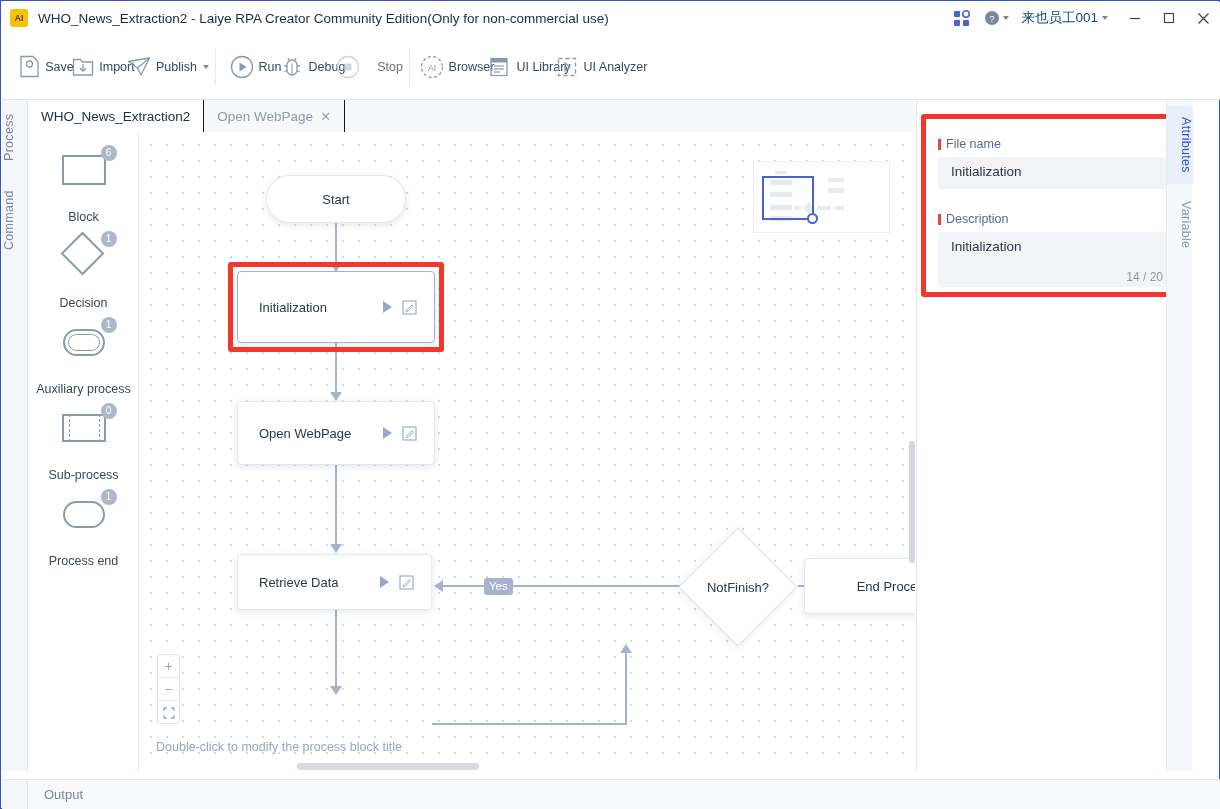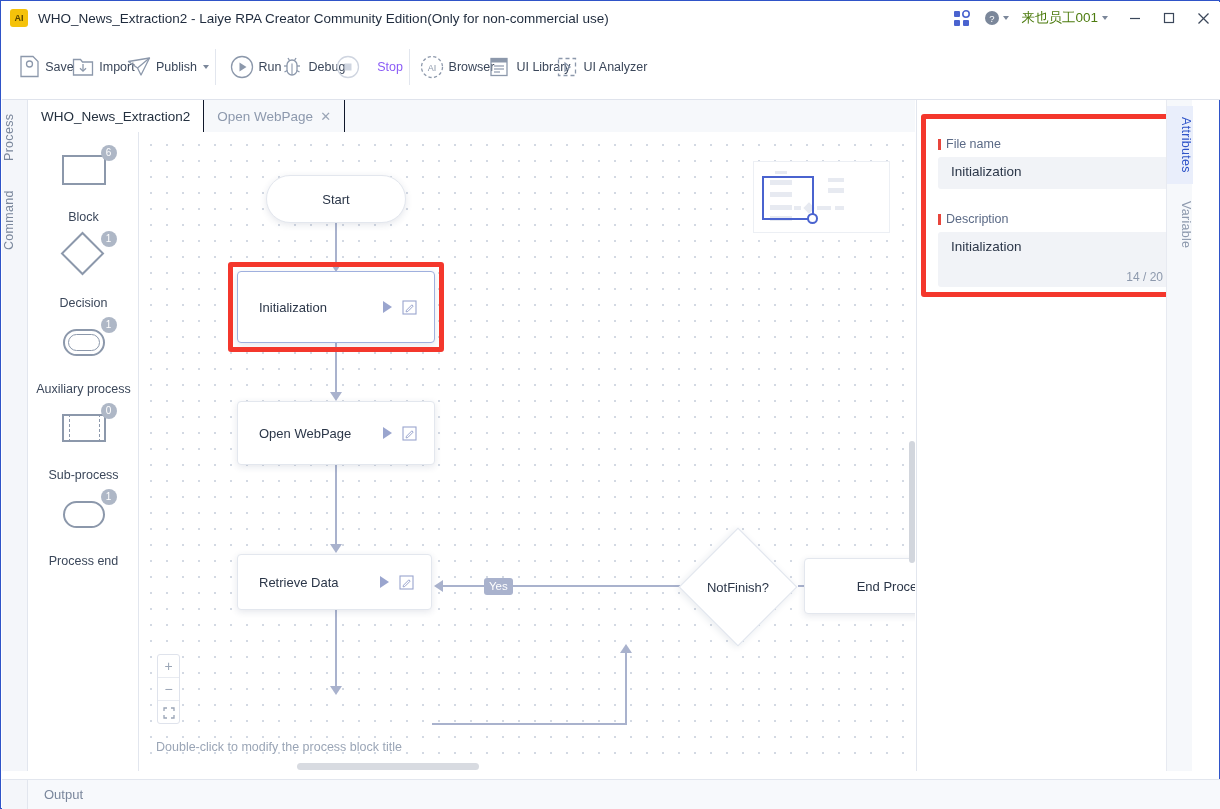--- a/index.html
+++ b/index.html
@@ -40,21 +40,21 @@
   #titlebar-right {
     margin-left: auto; display: flex; align-items: center; height: 32px;
   }
   .tb-btn {
     height: 32px; display: flex; align-items: center; justify-content: center;
     color: #5b6a86; cursor: default;
   }
   #grid-icon { width: 34px; }
   #help-group { display: flex; align-items: center; gap: 3px; padding: 0 6px; }
   #user-group { display: flex; align-items: center; gap: 4px; padding: 0 10px 0 6px; }
-  #user-name { font-size: 13.5px; color: #4d7c0f; }
+  #user-name { font-size: 13.5px; color: #0c4a6e; }
   .caret {
     width: 0; height: 0; border-left: 3.5px solid transparent;
     border-right: 3.5px solid transparent; border-top: 4px solid #7b879a;
   }
   .win-btn {
     width: 34px; height: 32px; display: flex; align-items: center;
     justify-content: center; color: #3b475a;
   }
 
   
@@ -66,21 +66,21 @@
     display: flex; align-items: center;
   }
   .tool {
     width: 57px; height: 62px;
     display: flex; flex-direction: row; align-items: center;
     justify-content: center; gap: 5px;
     cursor: default; position: relative;
   }
   .tool .ic { height: 26px; display: flex; align-items: center; justify-content: center; }
   .tool .lb { font-size: 12.5px; color: #3b475a; white-space: nowrap; }
-  .tool.disabled .lb { color: #8b5cf6; margin-left: 12px; }
+  .tool.disabled .lb { color: #737373; margin-left: 12px; }
   .tool.wide { width: 72px; }
   .toolsep {
     width: 1px; height: 36px; background: #e2e6ee; margin: 0 11px;
   }
   #tool-save { margin-left: 16px; }
 
   
   #left-rail {
     position: absolute; left: 1px; top: 99px;
     width: 26px; height: 671px;

